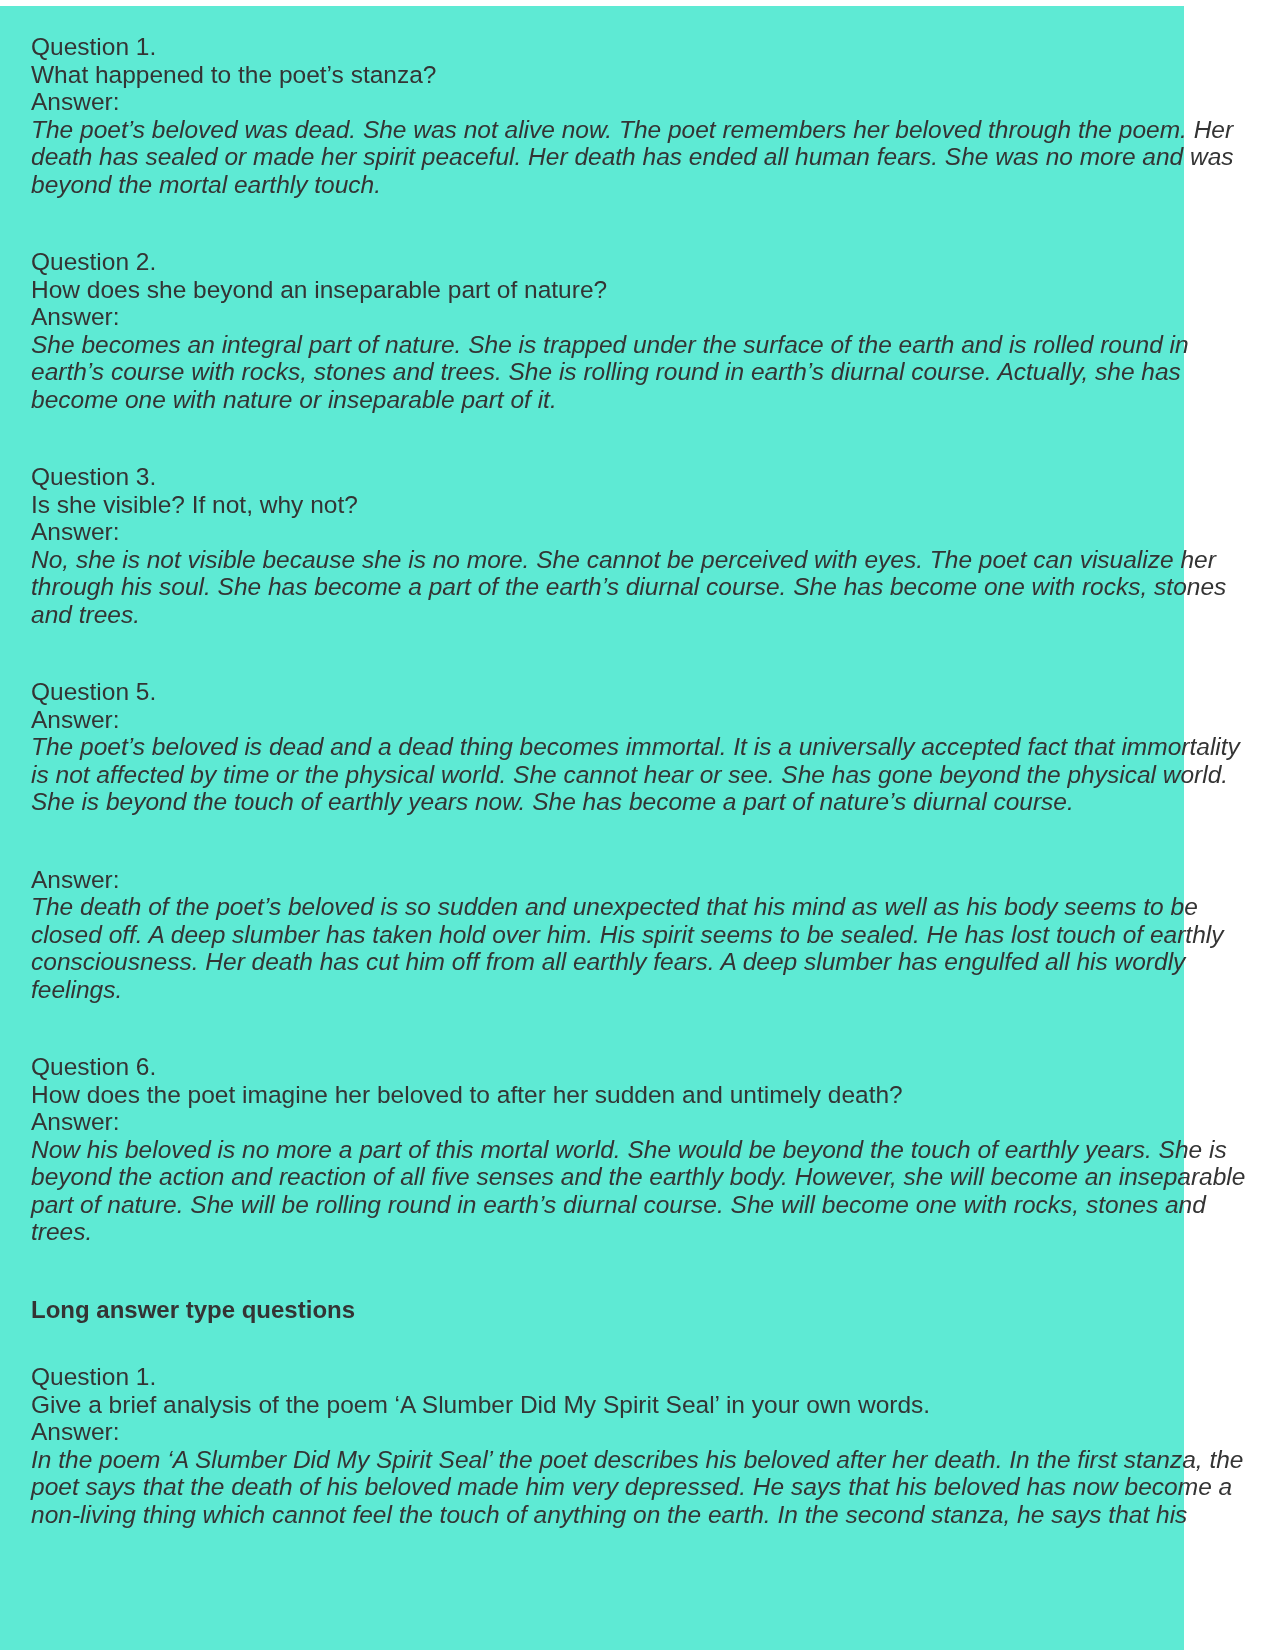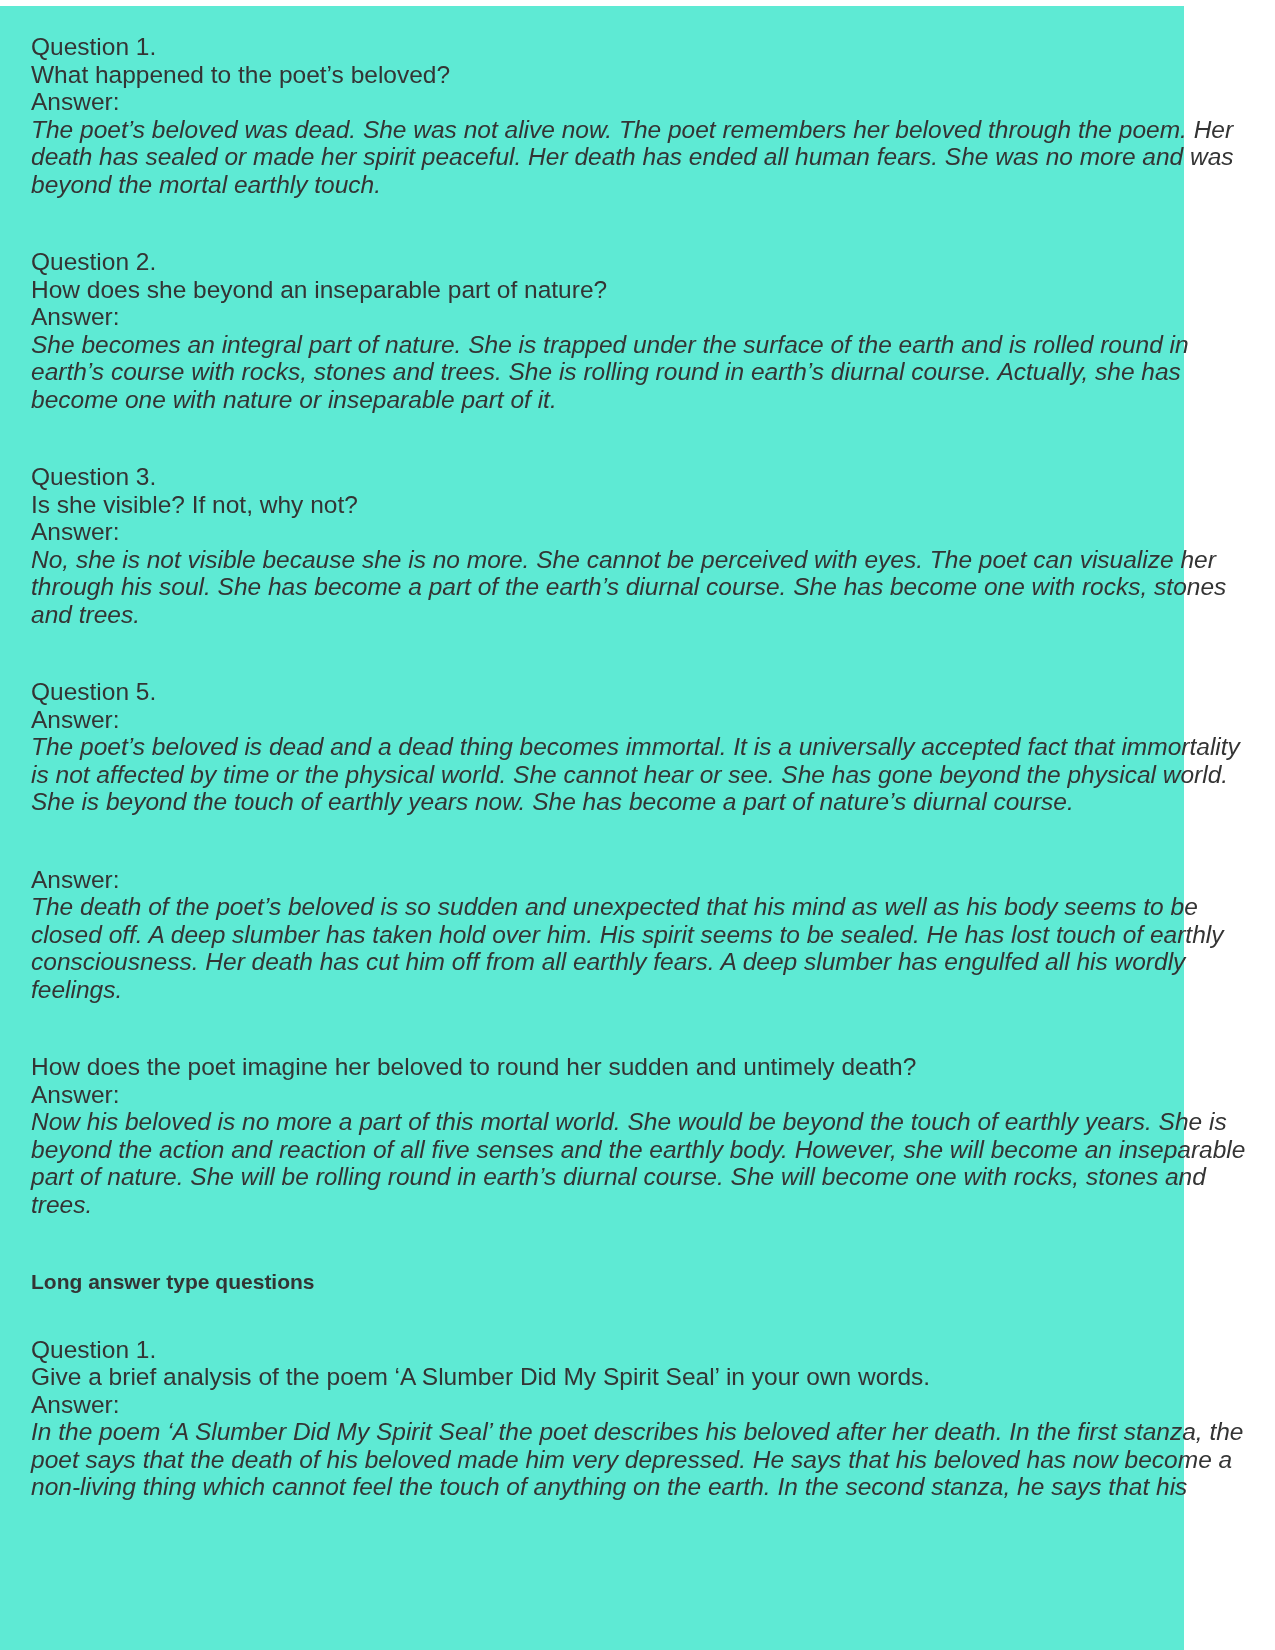--- a/index.html
+++ b/index.html
@@ -20,38 +20,38 @@
     color: #343434;
     background: #5eead4;
     margin-top: 6px;
   }
   .content { width: 1230px; }
   .qa { margin: 0 0 50px 0; }
   .ln { margin: 0; }
   .answer { margin: 0; font-style: italic; }
   .heading {
     font-family: inherit;
-    font-size: 21px;
+    font-size: 24px;
     line-height: 27.5px;
     font-weight: 700;
     color: #343434;
     margin: 0 0 40px 0;
   }
 </style>
 </head>
 <body>
 
 <div class="page">
   <div class="content">
 
     <section>
 
       <article class="qa">
         <div class="ln">Question 1.</div>
-        <div class="ln">What happened to the poet’s beloved?</div>
+        <div class="ln">What happened to the poet’s stanza?</div>
         <div class="ln">Answer:</div>
         <div class="answer">The poet’s beloved was dead. She was not alive now. The poet remembers her beloved through the poem. Her death has sealed or made her spirit peaceful. Her death has ended all human fears. She was no more and was beyond the mortal earthly touch.</div>
       </article>
 
       <article class="qa">
         <div class="ln">Question 2.</div>
         <div class="ln">How does she beyond an inseparable part of nature?</div>
         <div class="ln">Answer:</div>
         <div class="answer">She becomes an integral part of nature. She is trapped under the surface of the earth and is rolled round in earth’s course with rocks, stones and trees. She is rolling round in earth’s diurnal course. Actually, she has become one with nature or inseparable part of it.</div>
       </article>
@@ -68,21 +68,22 @@
         <div class="ln">Answer:</div>
         <div class="answer">The poet’s beloved is dead and a dead thing becomes immortal. It is a universally accepted fact that immortality is not affected by time or the physical world. She cannot hear or see. She has gone beyond the physical world. She is beyond the touch of earthly years now. She has become a part of nature’s diurnal course.</div>
       </article>
 
       <article class="qa">
         <div class="ln">Answer:</div>
         <div class="answer">The death of the poet’s beloved is so sudden and unexpected that his mind as well as his body seems to be closed off. A deep slumber has taken hold over him. His spirit seems to be sealed. He has lost touch of earthly consciousness. Her death has cut him off from all earthly fears. A deep slumber has engulfed all his wordly feelings.</div>
       </article>
 
       <article class="qa">
-        <div class="ln">How does the poet imagine her beloved to round her sudden and untimely death?</div>
+        <div class="ln">Question 6.</div>
+        <div class="ln">How does the poet imagine her beloved to after her sudden and untimely death?</div>
         <div class="ln">Answer:</div>
         <div class="answer">Now his beloved is no more a part of this mortal world. She would be beyond the touch of earthly years. She is beyond the action and reaction of all five senses and the earthly body. However, she will become an inseparable part of nature. She will be rolling round in earth’s diurnal course. She will become one with rocks, stones and trees.</div>
       </article>
 
     </section>
 
     <h2 class="heading">Long answer type questions</h2>
 
     <section>
 

